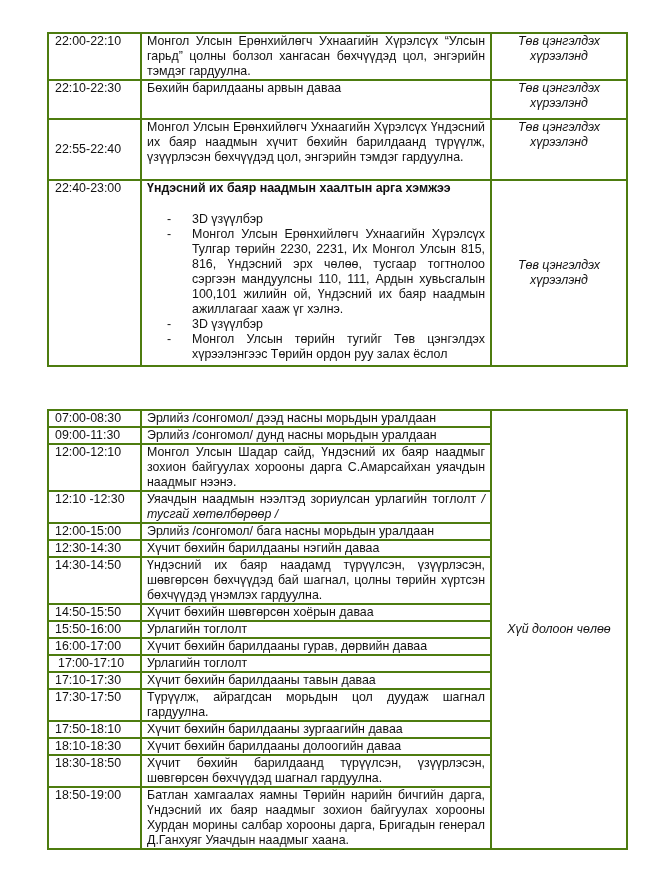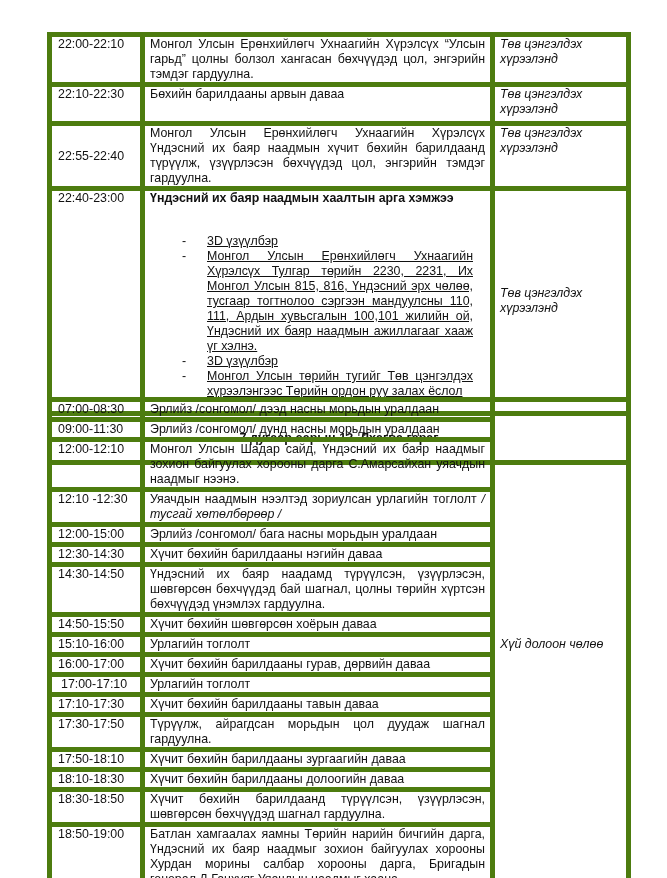--- a/index.html
+++ b/index.html
@@ -1,33 +1,33 @@
 <!DOCTYPE html>
 <html><head>
 <meta charset="utf-8">
 <style>
   html, body { margin: 0; padding: 0; background: #ffffff; }
   body { width: 667px; height: 878px; position: relative; overflow: hidden;
          font-family: "Liberation Sans", sans-serif; color: #111; }
   table { border-collapse: collapse; position: absolute; left: 47px; table-layout: fixed; }
-  td { border: 5px solid #4d7c0f; vertical-align: top; font-size: 12.4px; line-height: 15px;
+  td { border: 2px solid #4d7c0f; vertical-align: top; font-size: 12.4px; line-height: 15px;
        padding: 0 5px 0 5px; }
   #t1 { top: 32px; width: 579px; }
   #t1 col.c1 { width: 93px; } #t1 col.c2 { width: 350px; } #t1 col.c3 { width: 136px; }
   .time { white-space: nowrap; padding-left: 6px; }
   .desc { text-align: justify; }
-  .venue { font-style: italic; text-align: left; }
+  .venue { font-style: italic; text-align: center; }
   .vmid { vertical-align: middle; }
   .bold { font-weight: bold; }
-  ul.dash { list-style: none; margin: 12px; padding: 0 0 0 20px; text-decoration: underline; }
+  ul.dash { list-style: none; margin: 0; padding: 0 0 0 20px; }
   ul.dash li { position: relative; padding-left: 25px; text-align: justify; }
   ul.dash li::before { content: "-"; position: absolute; left: 0; }
   .gap { height: 16px; }
   .dayhead td { height: 44px; text-align: center; vertical-align: middle; font-weight: bold; font-size: 12.6px; }
-  #t2 { top: 397px; width: 579px; padding-left: 15px; }
+  #t2 { top: 409px; width: 579px; padding-left: 15px; }
   #t2 col.c1 { width: 93px; } #t2 col.c2 { width: 350px; } #t2 col.c3 { width: 136px; }
   #t2 td { padding-top: 0; padding-bottom: 0; }
   .ind { padding-left: 9px; }
 </style>
 </head>
 <body>
 
 <table id="t1">
   <colgroup>
       <col class="c1">
@@ -56,23 +56,20 @@
       <div class="bold">Үндэсний их баяр наадмын хаалтын арга хэмжээ</div>
       <div class="gap"></div>
       <ul class="dash">
         <li>3D үзүүлбэр</li>
         <li>Монгол Улсын Ерөнхийлөгч Ухнаагийн Хүрэлсүх Тулгар төрийн 2230, 2231, Их Монгол Улсын 815, 816, Үндэсний эрх чөлөө, тусгаар тогтнолоо сэргээн мандуулсны 110, 111, Ардын хувьсгалын 100,101 жилийн ой, Үндэсний их баяр наадмын ажиллагааг хааж үг хэлнэ.</li>
         <li>3D үзүүлбэр</li>
         <li>Монгол Улсын төрийн тугийг Төв цэнгэлдэх хүрээлэнгээс Төрийн ордон руу залах ёслол</li>
       </ul>
     </td>
     <td class="venue vmid">Төв цэнгэлдэх хүрээлэнд</td>
-  </tr>
-  <tr class="dayhead">
-    <td colspan="3">7 дугаар сарын 13.  Лхагва гараг</td>
   </tr>
 </tbody>
   </table>
 
 <table id="t2">
   <colgroup>
       <col class="c1">
       <col class="c2">
       <col class="c3">
     </colgroup>
@@ -104,21 +101,21 @@
   </tr>
   <tr>
     <td class="time">14:30-14:50</td>
     <td class="desc">Үндэсний их баяр наадамд түрүүлсэн, үзүүрлэсэн, шөвгөрсөн бөхчүүдэд бай шагнал, цолны төрийн хүртсэн бөхчүүдэд үнэмлэх гардуулна.</td>
   </tr>
   <tr>
     <td class="time">14:50-15:50</td>
     <td class="desc">Хүчит бөхийн шөвгөрсөн хоёрын даваа</td>
   </tr>
   <tr>
-    <td class="time">15:10-16:00</td>
+    <td class="time">15:50-16:00</td>
     <td class="desc">Урлагийн тоглолт</td>
   </tr>
   <tr>
     <td class="time">16:00-17:00</td>
     <td class="desc">Хүчит бөхийн барилдааны гурав, дөрвийн даваа</td>
   </tr>
   <tr>
     <td class="time ind">17:00-17:10</td>
     <td class="desc">Урлагийн тоглолт</td>
   </tr>

